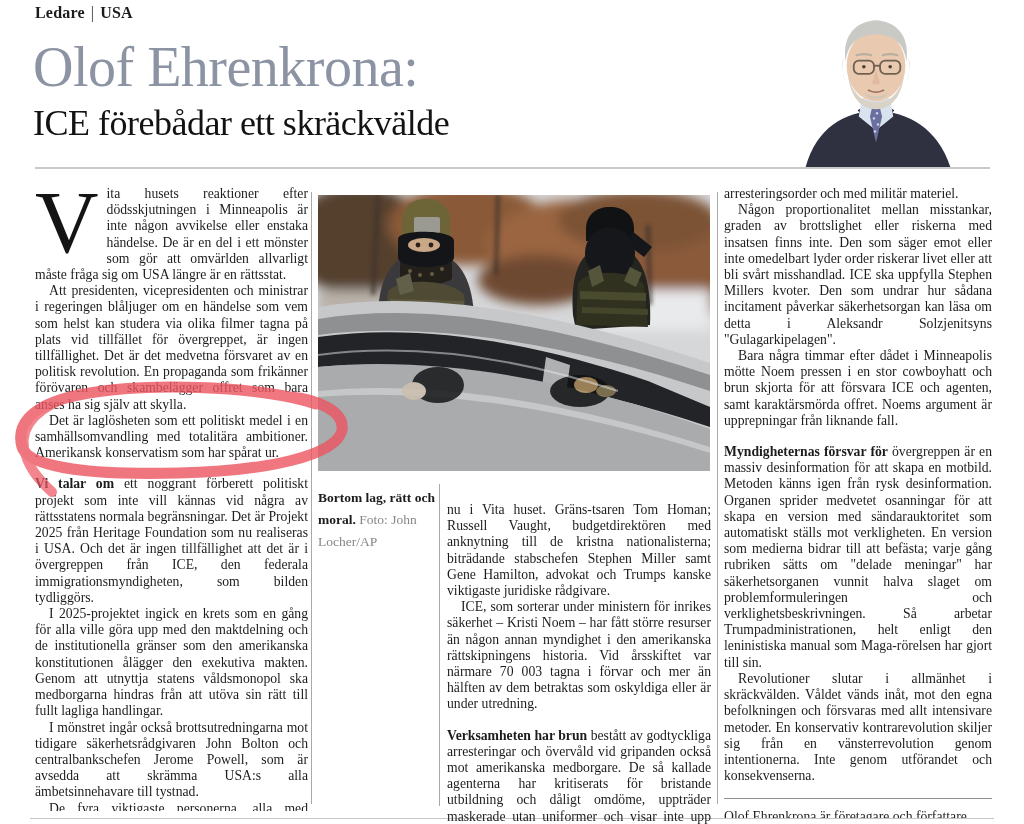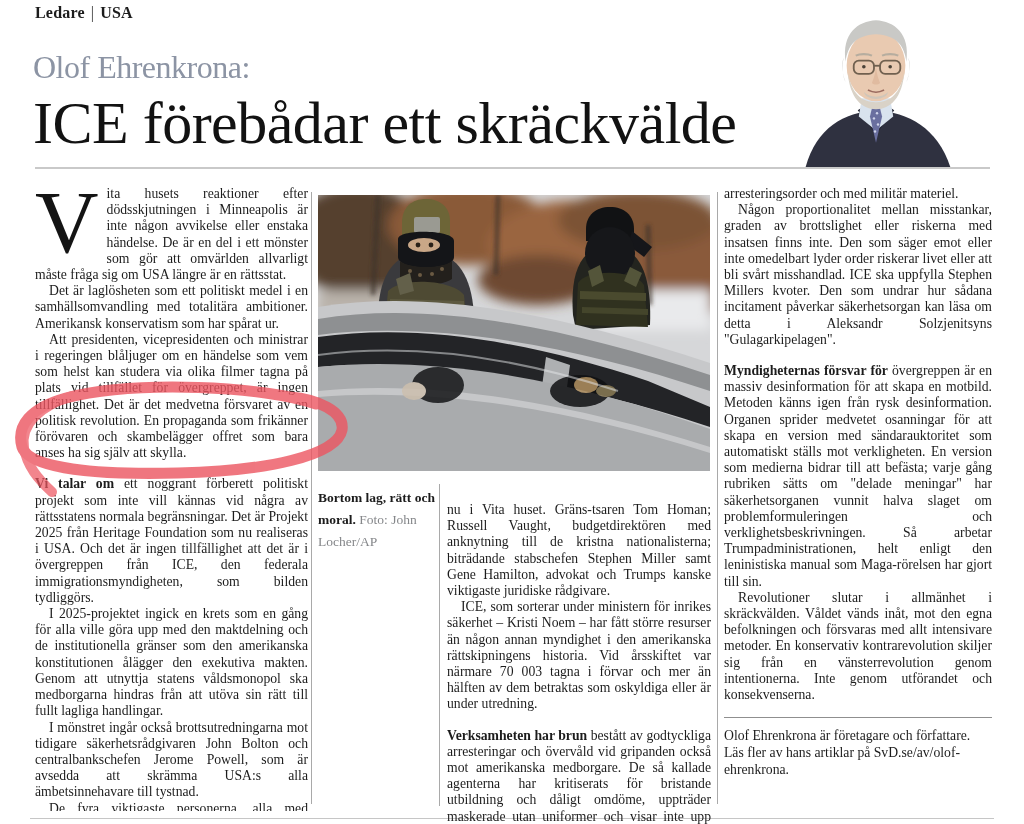--- a/index.html
+++ b/index.html
@@ -2,23 +2,23 @@
 <html lang="sv"><head>
 <meta charset="utf-8">
 <style>
   html,body{margin:0;padding:0;background:#ffffff;}
   .page{position:relative;width:1024px;height:824px;background:#fff;overflow:hidden;
         font-family:"Liberation Serif","DejaVu Serif",serif;color:#1c1c1c;border-radius:7px;}
 
   
   .kicker{position:absolute;left:35px;top:4px;font-size:16px;font-weight:bold;letter-spacing:.2px;}
   .kicker .sep{font-weight:normal;color:#333;padding:0 6px;}
-  .headline-gray{position:absolute;left:33px;top:42px;font-size:32px;line-height:50px;
+  .headline-gray{position:absolute;left:33px;top:42px;font-size:56px;line-height:50px;
                  color:#8c94a4;letter-spacing:-.5px;}
-  .headline-black{position:absolute;left:33px;top:97px;font-size:60px;line-height:52px;
+  .headline-black{position:absolute;left:33px;top:97px;font-size:36px;line-height:52px;
                   color:#121212;letter-spacing:-.5px;}
   .header-rule{position:absolute;left:35px;top:167px;width:955px;height:2px;background:#c9c9c9;}
 
   
   .portrait{position:absolute;left:795px;top:5px;width:162px;height:162px;}
 
   
   .col{position:absolute;font-size:13.7px;line-height:16.2px;text-align:justify;overflow:hidden;}
   .col1{left:35px;top:186px;width:273px;height:625px;}
   .col2{left:447px;top:482px;width:264px;height:330px;margin-top:20px;}
@@ -189,36 +189,37 @@
     <span class="cap-credit">Foto: John Locher/AP</span>
   </div>
 
   <div class="vrule v1"></div>
   <div class="vrule v2"></div>
   <div class="vrule v3"></div>
   <div class="bottom-rule"></div>
 
   <div class="col col1">
       <p class="para"><span class="dropcap">V</span>ita husets reaktioner efter dödsskjutningen i Minneapolis är inte någon avvikelse eller enstaka händelse. De är en del i ett mönster som gör att omvärlden allvarligt måste fråga sig om USA längre är en rättsstat.</p>
+      <p class="para indent">Att presidenten, vicepresidenten och ministrar i regeringen blåljuger om en händelse som vem som helst kan studera via olika filmer tagna på plats vid tillfället för övergreppet, är ingen tillfällighet. Det är det medvetna försvaret av en politisk revolution. En propaganda som frikänner förövaren och skambelägger offret som bara anses ha sig själv att skylla.</p>
       <p class="para indent">Det är laglösheten som ett politiskt medel i en samhällsomvandling med totalitära ambitioner. Amerikansk konservatism som har spårat ur.</p>
-      <p class="para indent">Att presidenten, vicepresidenten och ministrar i regeringen blåljuger om en händelse som vem som helst kan studera via olika filmer tagna på plats vid tillfället för övergreppet, är ingen tillfällighet. Det är det medvetna försvaret av en politisk revolution. En propaganda som frikänner förövaren och skambelägger offret som bara anses ha sig själv att skylla.</p>
       <p class="para gap"><strong>Vi talar om</strong> ett noggrant förberett politiskt projekt som inte vill kännas vid några av rättsstatens normala begränsningar. Det är Projekt 2025 från Heritage Foundation som nu realiseras i USA. Och det är ingen tillfällighet att det är i övergreppen från ICE, den federala immigrationsmyndigheten, som bilden tydliggörs.</p>
       <p class="para indent">I 2025-projektet ingick en krets som en gång för alla ville göra upp med den maktdelning och de institutionella gränser som den amerikanska konstitutionen ålägger den exekutiva makten. Genom att utnyttja statens våldsmonopol ska medborgarna hindras från att utöva sin rätt till fullt lagliga handlingar.</p>
       <p class="para indent">I mönstret ingår också brottsutredningarna mot tidigare säkerhetsrådgivaren John Bolton och centralbankschefen Jerome Powell, som är avsedda att skrämma USA:s alla ämbetsinnehavare till tystnad.</p>
       <p class="para indent">De fyra viktigaste personerna, alla med koppling till det stora deportationsprogrammet, har en bakgrund i projekt 2025 och finns</p>
     </div>
   <div class="col col2">
       <p class="para">nu i Vita huset. Gräns-tsaren Tom Homan; Russell Vaught, budgetdirektören med anknytning till de kristna nationalisterna; biträdande stabschefen Stephen Miller samt Gene Hamilton, advokat och Trumps kanske viktigaste juridiske rådgivare.</p>
       <p class="para indent">ICE, som sorterar under ministern för inrikes säkerhet – Kristi Noem – har fått större resurser än någon annan myndighet i den amerikanska rättskipningens historia. Vid årsskiftet var närmare 70 003 tagna i förvar och mer än hälften av dem betraktas som oskyldiga eller är under utredning.</p>
       <p class="para gap"><strong>Verksamheten har brun</strong> bestått av godtyckliga arresteringar och övervåld vid gripanden också mot amerikanska medborgare. De så kallade agenterna har kritiserats för bristande utbildning och dåligt omdöme, uppträder maskerade utan uniformer och visar inte upp några ID-handlingar. De stormar människors hem utan</p>
     </div>
   <div class="col col3">
     <div>
         <p class="para">arresteringsorder och med militär materiel.</p>
         <p class="para indent">Någon proportionalitet mellan misstankar, graden av brottslighet eller riskerna med insatsen finns inte. Den som säger emot eller inte omedelbart lyder order riskerar livet eller att bli svårt misshandlad. ICE ska uppfylla Stephen Millers kvoter. Den som undrar hur sådana incitament påverkar säkerhetsorgan kan läsa om detta i Aleksandr Solzjenitsyns "Gulagarkipelagen".</p>
+        <p class="para indent">Bara några timmar efter dådet i Minneapolis mötte Noem pressen i en stor cowboyhatt och brun skjorta för att försvara ICE och agenten, samt karaktärsmörda offret. Noems argument är upprepningar från liknande fall.</p>
         <p class="para gap"><strong>Myndigheternas försvar för</strong> övergreppen är en massiv desinformation för att skapa en motbild. Metoden känns igen från rysk desinformation. Organen sprider medvetet osanningar för att skapa en version med sändarauktoritet som automatiskt ställs mot verkligheten. En version som medierna bidrar till att befästa; varje gång rubriken sätts om "delade meningar" har säkerhetsorganen vunnit halva slaget om problemformuleringen och verklighetsbeskrivningen. Så arbetar Trumpadministrationen, helt enligt den leninistiska manual som Maga-rörelsen har gjort till sin.</p>
         <p class="para indent">Revolutioner slutar i allmänhet i skräckvälden. Våldet vänds inåt, mot den egna befolkningen och försvaras med allt intensivare metoder. En konservativ kontrarevolution skiljer sig från en vänsterrevolution genom intentionerna. Inte genom utförandet och konsekvenserna.</p>
       </div>
     <hr class="byline-rule">
     <p class="byline">Olof Ehrenkrona är företagare och författare. Läs fler av hans artiklar på SvD.se/av/olof-ehrenkrona.</p>
   </div>
 
   <svg class="annotation" viewBox="0 0 352 152">
     <g fill="none" stroke="#ec5560" stroke-width="11" stroke-linecap="round" opacity="0.8">
       <path d="M308,52 C258,34 128,28 58,46 C22,56 8,74 14,95 C21,117 90,123 170,121 C258,119 329,104 334,78 C337,59 308,47 282,45"></path>

